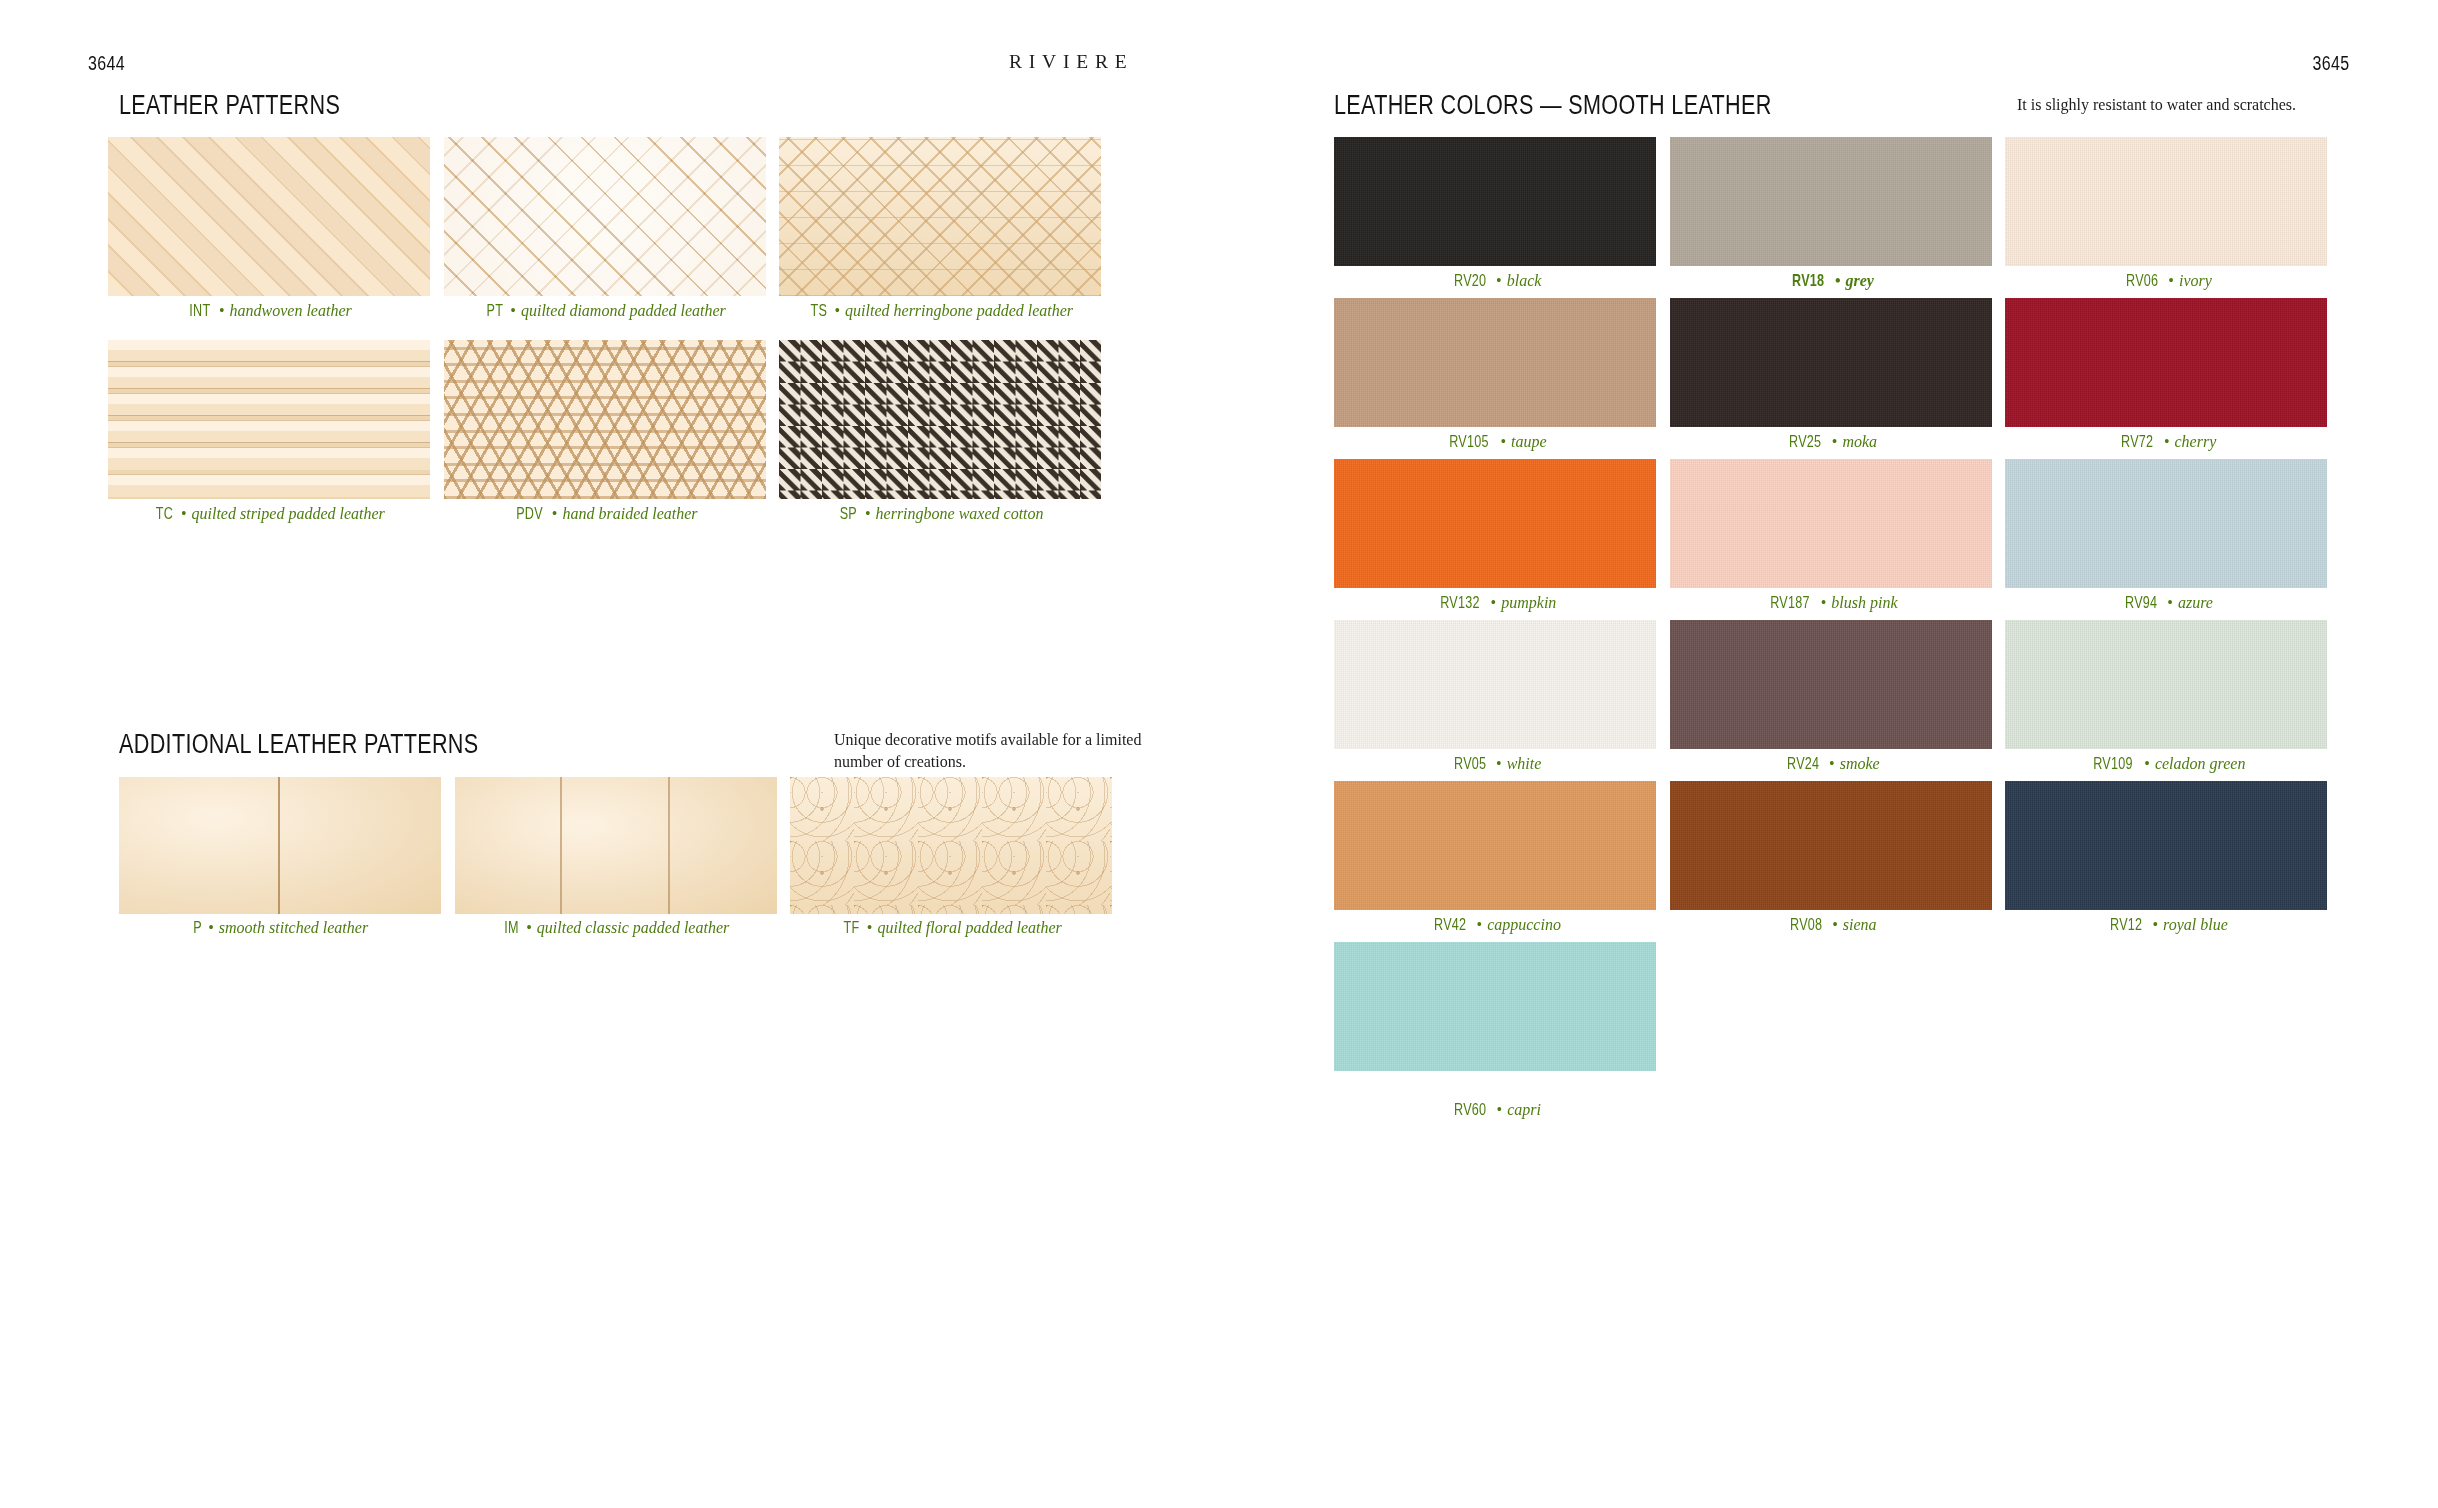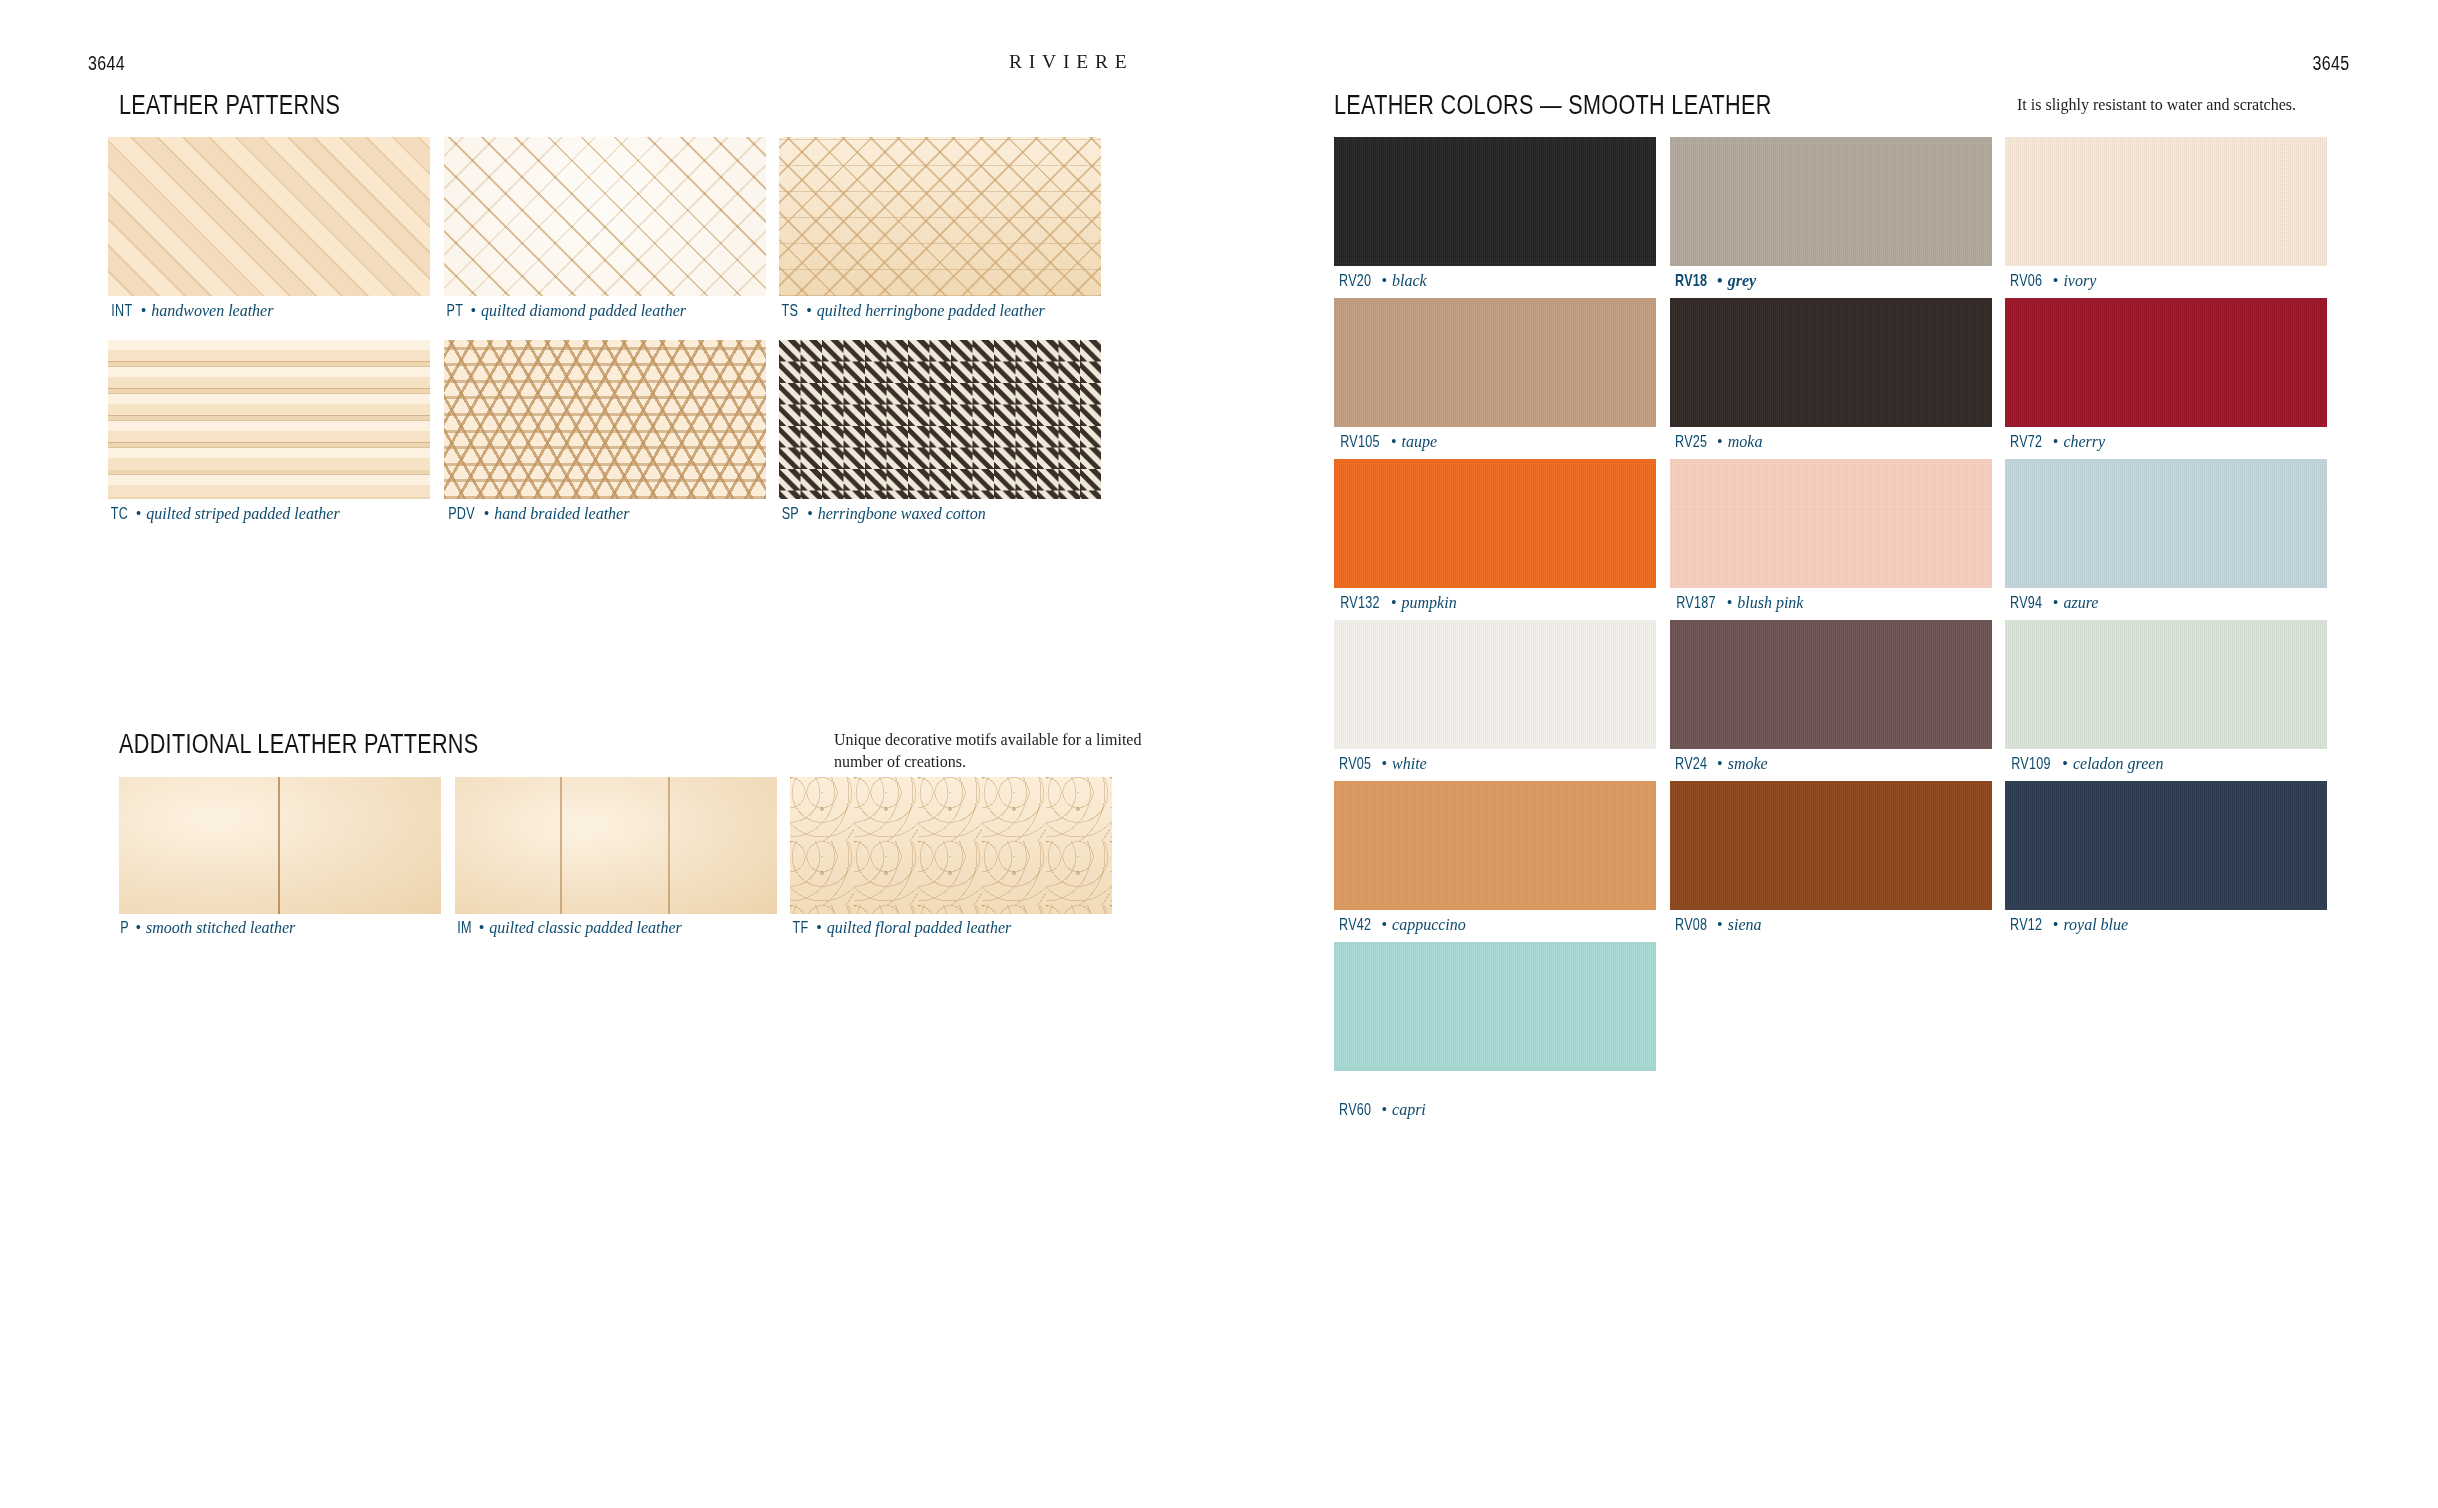--- a/index.html
+++ b/index.html
@@ -37,22 +37,22 @@
   }
 
   
   .grid{position:absolute;display:grid;}
   .cell{position:relative;}
   .sw{
     width:100%;height:100%;position:relative;overflow:hidden;
     background-repeat:repeat;
   }
   .cap{
-    position:absolute;left:0;right:0;text-align:left;white-space:nowrap;
-    font-family:"Liberation Serif",serif;font-size:16px;color:#0c4a6e;
+    position:absolute;left:0;right:0;text-align:center;white-space:nowrap;
+    font-family:"Liberation Serif",serif;font-size:16px;color:#4d7c0f;
   }
   .cap .code{
     font-family:"Liberation Sans",sans-serif;font-size:16.6px;
     display:inline-block;transform:scaleX(.76);transform-origin:center;
     letter-spacing:0.3px;
   }
   .cap .dot{display:inline-block;margin:0 1px;}
   .cap .desc{font-style:italic;}
 </style>
 </head>

